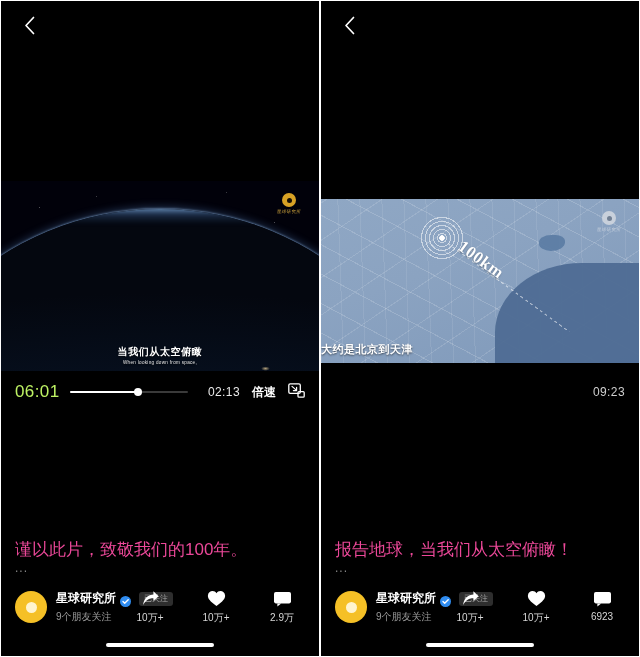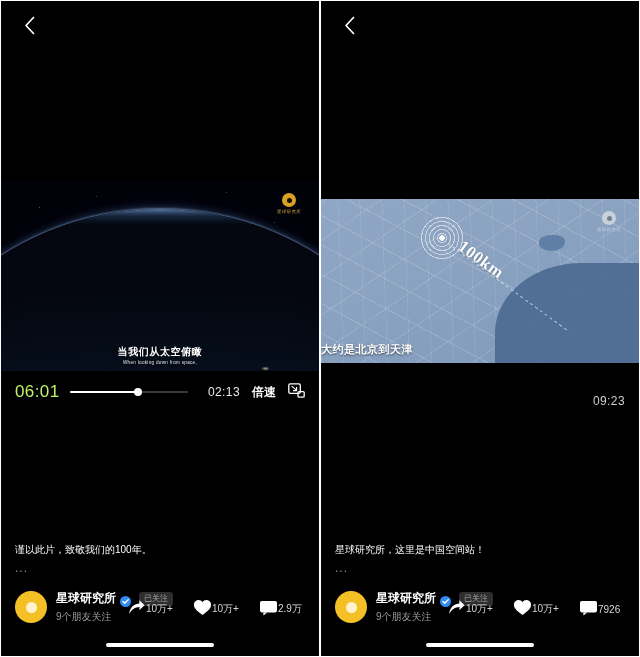--- a/index.html
+++ b/index.html
@@ -218,29 +218,29 @@
     background:#ffffff; margin-left:-4px;
   }
   .speed-btn{
     color:#ffffff; font-size:12px; font-weight:700; margin-left:12px; cursor:pointer; white-space:nowrap;
   }
   .pip-btn{ margin-left:12px; cursor:pointer; display:flex; align-items:center; }
 
   
   .ts-row{
     position:absolute; left:0; right:0; top:375px; height:32px;
-    display:flex; align-items:flex-end; justify-content:flex-end; padding:0 14px;
+    display:flex; align-items:center; justify-content:flex-end; padding:0 14px;
   }
   .ts-row span{ color:#cfcfcf; font-size:12px; letter-spacing:.4px; }
 
   
   .caption{
     position:absolute; left:14px; right:14px; top:540px;
   }
-  .caption .line{ color:#ffffff; font-size:10px; line-height:17px; }
+  .caption .line{ color:#ec4899; font-size:17px; line-height:17px; }
   .caption .more{ color:#8a8a8a; font-size:12px; line-height:14px; margin-top:3px; letter-spacing:1px; }
 
   
   .author{
     position:absolute; left:0; right:0; top:583px; height:46px;
     display:flex; align-items:center; padding:0 14px;
   }
   .avatar{
     width:32px; height:32px; border-radius:50%;
     background:#f5c026;
@@ -259,21 +259,21 @@
   }
   .follow-tag{
     margin-left:8px; padding:1px 5px 2px;
     background:#2e2e2e; color:#a8a8a8;
     font-size:8px; border-radius:3px; white-space:nowrap; cursor:pointer;
   }
   .friends{ color:#9a9a9a; font-size:10px; margin-top:3px; white-space:nowrap; }
 
   .actions{ display:flex; align-items:flex-start; gap:20px; flex:0 0 auto; }
   .act{
-    display:flex; align-items:center; cursor:pointer; width:46px;
+    display:flex; flex-direction:column; align-items:center; cursor:pointer; width:46px;
   }
   .act .glyph{ height:18px; display:flex; align-items:center; justify-content:center; }
   .act .cnt{ color:#d7d7d7; font-size:10px; margin-top:4px; white-space:nowrap; }
 
   
   .home-bar{
     position:absolute; left:50%; bottom:9px; transform:translateX(-50%);
     width:108px; height:4px; border-radius:3px; background:#ffffff;
   }
 </style>
@@ -430,21 +430,21 @@
       </div>
 
       <div class="map-caption">大约是北京到天津</div>
     </div>
 
     <div class="ts-row">
       <span>09:23</span>
     </div>
 
     <div class="caption">
-      <div class="line">星球研究所，这里是中国空间站！</div>
+      <div class="line">报告地球，当我们从太空俯瞰！</div>
       <div class="more">...</div>
     </div>
 
     <div class="author">
       <div class="avatar">
         <i></i>
       </div>
 
       <div class="meta">
         <div class="name-row">
@@ -482,21 +482,21 @@
           <span class="cnt">10万+</span>
         </div>
 
         <div class="act">
           <span class="glyph">
             <svg width="19" height="17" viewBox="0 0 19 17">
               <rect x="1" y="2" width="17" height="11.4" rx="1.8" fill="#ffffff"></rect>
               <path d="M4.4 13.4 L4.4 16.4 L8.2 13.4 Z" fill="#ffffff"></path>
             </svg>
           </span>
-          <span class="cnt">7926</span>
+          <span class="cnt">6923</span>
         </div>
       </div>
     </div>
 
     <div class="home-bar"></div>
   </div>
 
 </div>
 
 </body></html>

